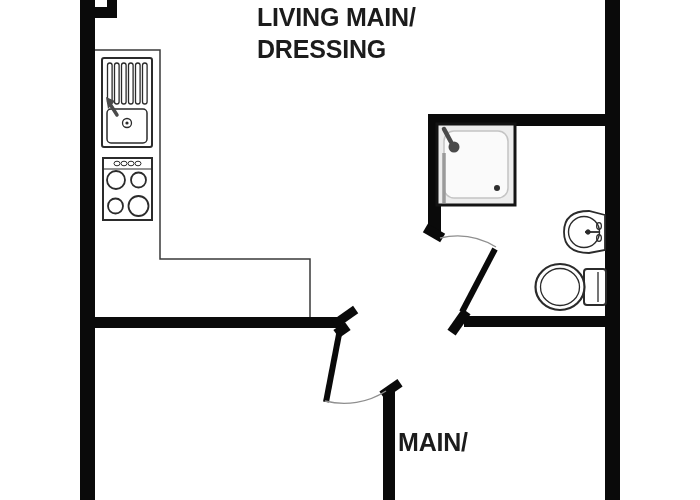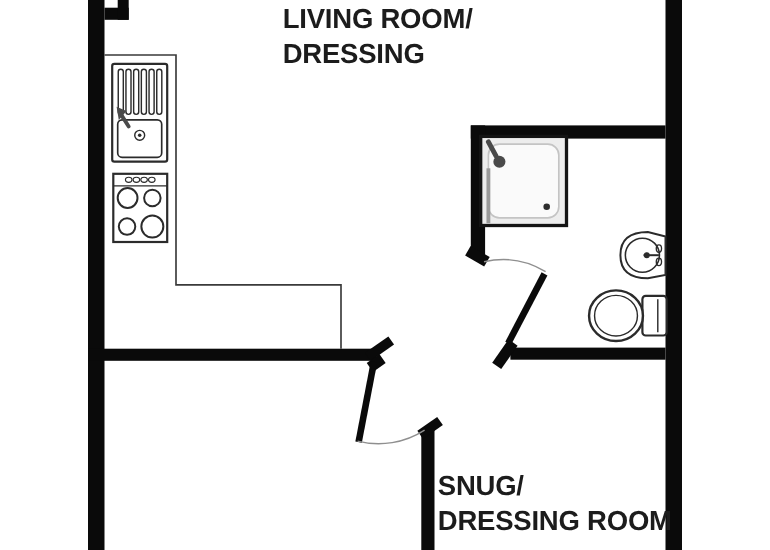--- a/index.html
+++ b/index.html
@@ -110,23 +110,22 @@
 
     <g fill="#ffffff" stroke="var(--fixture-line,#2b2b2b)">
       <rect x="584" y="269" width="22" height="36" rx="3" stroke-width="2"></rect>
       <line x1="598" y1="272" x2="598" y2="302" stroke-width="1.3"></line>
       <ellipse cx="560" cy="287" rx="24.5" ry="23" stroke-width="2.2"></ellipse>
       <ellipse cx="560" cy="287" rx="19.5" ry="18.5" fill="none" stroke-width="1.3"></ellipse>
     </g>
   </svg>
 
   <div class="room-label" id="label-living">
-    <div>LIVING ROOM/</div>
+    <div>LIVING MAIN/</div>
     <div>DRESSING</div>
   </div>
 
 
   <div class="room-label" id="label-snug">
-    <div>SNUG/</div>
-    <div>DRESSING ROOM</div>
+    <div>MAIN/</div>
   </div>
 
 </div>
 
 </body></html>

